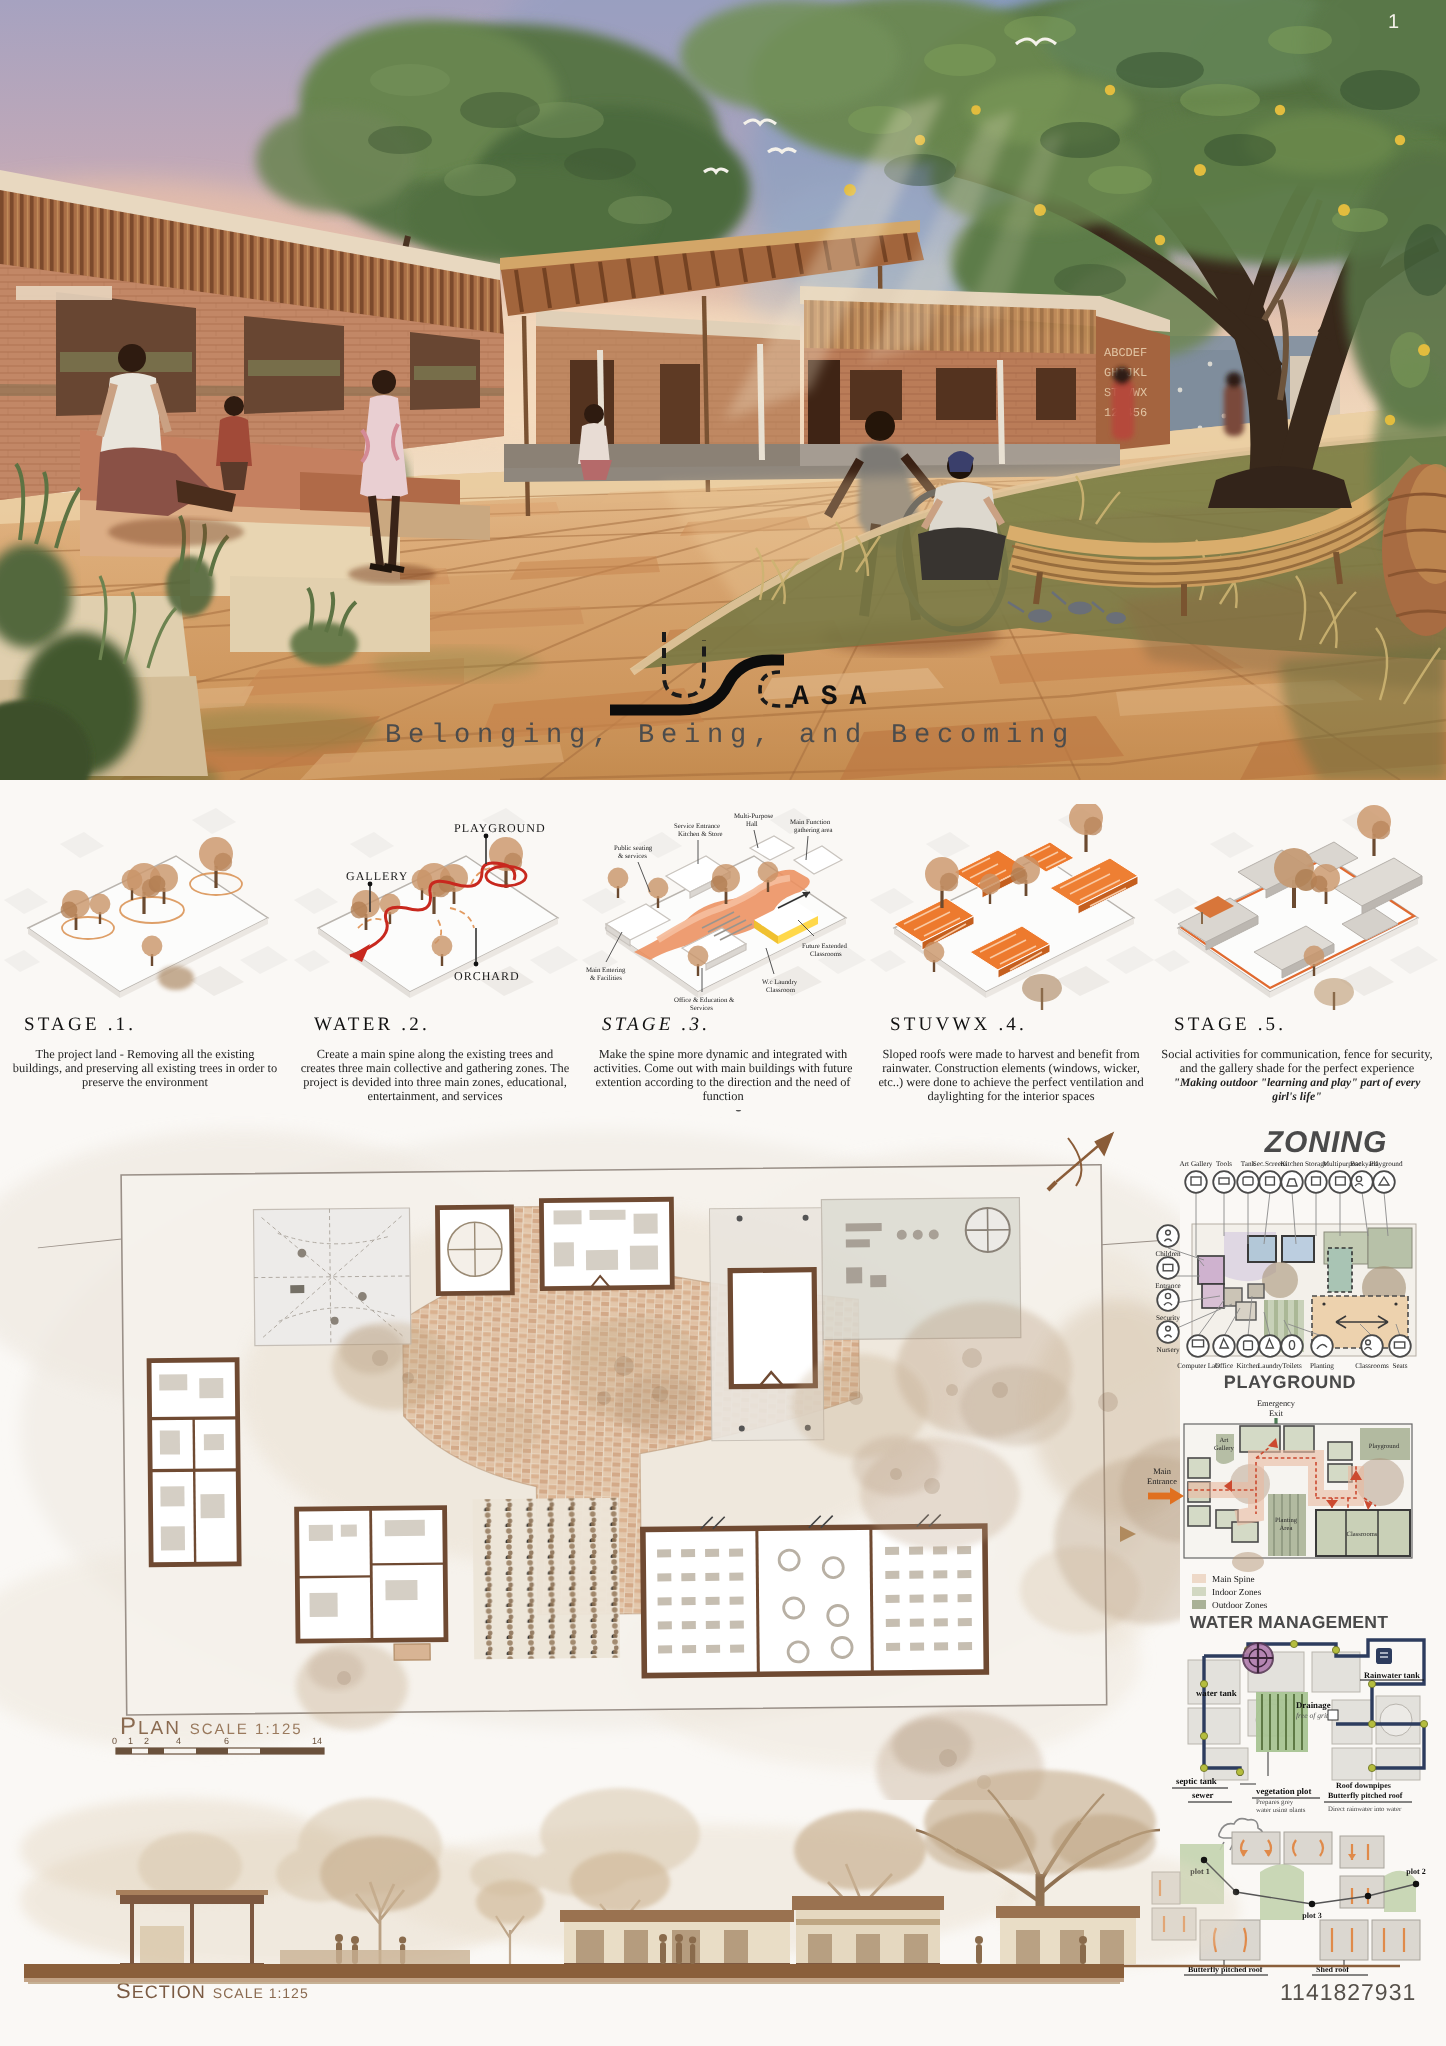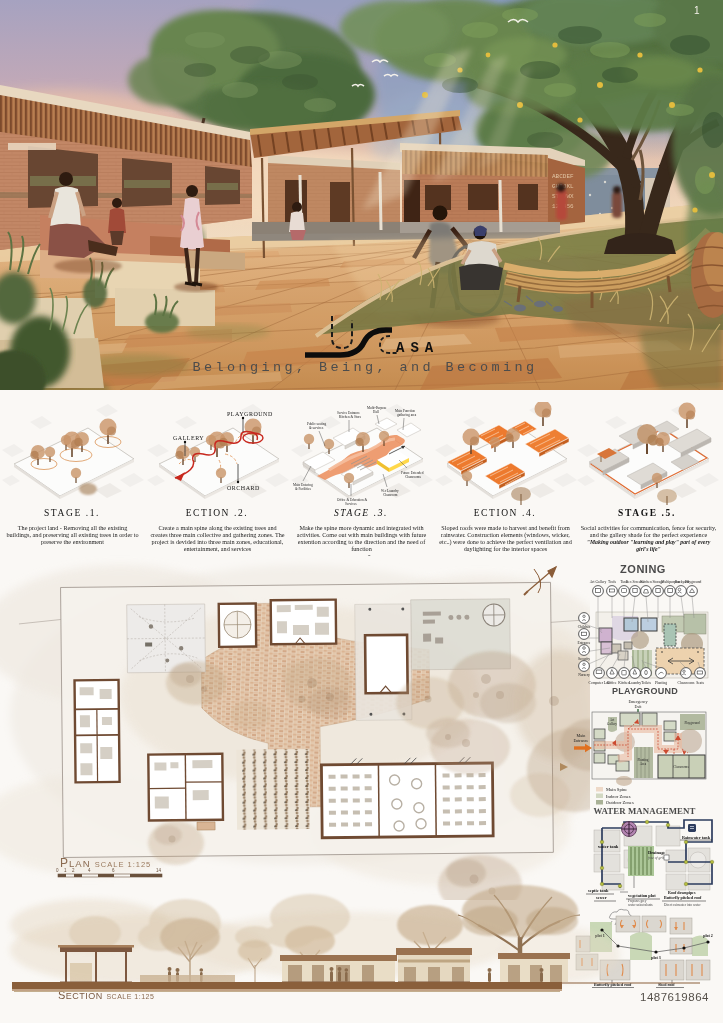--- a/index.html
+++ b/index.html
@@ -1,19 +1,19 @@
 <!DOCTYPE html>
 <html><head>
 <meta charset="utf-8">
 <style>
   html,body{margin:0;padding:0;}
   body{width:723px;height:1023px;position:relative;background:#faf8f5;
        font-family:"Liberation Sans",sans-serif;overflow:hidden;}
   .abs{position:absolute;}
-  .stitle{font-family:"Liberation Serif",serif;font-size:9.5px;letter-spacing:1.6px;color:#111;text-align:center;}
+  .stitle{font-family:"Liberation Serif",serif;font-size:9.5px;letter-spacing:1.6px;color:#111;text-align:left;}
   .sbody{font-family:"Liberation Serif",serif;font-size:6.2px;line-height:6.9px;color:#222;text-align:center;}
   .rhead{font-family:"Liberation Sans",sans-serif;color:#2f2f2f;letter-spacing:2.5px;text-align:center;}
 </style>
 </head>
 <body>
 
 <svg class="abs" style="left:0;top:0" width="723" height="390" viewBox="0 0 723 390">
   <defs>
     <linearGradient id="sky" x1="0" y1="0" x2="0" y2="1">
       <stop offset="0" stop-color="#a6a2c0"></stop>
@@ -542,21 +542,21 @@
   <line x1="98" y1="16" x2="98" y2="30" stroke="#333" stroke-width="0.8"></line>
     <circle cx="98" cy="16" r="1.2" fill="#111"></circle>
   <text x="28" y="38" font-family="Liberation Serif" font-size="6" letter-spacing="0.5" fill="#1a1a1a">GALLERY</text>
   <line x1="40" y1="40" x2="40" y2="54" stroke="#333" stroke-width="0.8"></line>
     <circle cx="40" cy="40" r="1.2" fill="#111"></circle>
   <text x="82" y="88" font-family="Liberation Serif" font-size="6" letter-spacing="0.5" fill="#1a1a1a">ORCHARD</text>
   <line x1="93" y1="62" x2="93" y2="80" stroke="#333" stroke-width="0.8"></line>
     <circle cx="93" cy="80" r="1.2" fill="#111"></circle>
 </svg>
 
-<div class="abs stitle" style="left:157px;top:508px;width:120px;">ECTION .2.</div>
+<div class="abs stitle" style="left:157px;top:508px;width:120px;">WATER .2.</div>
 
 <div class="abs sbody" style="left:150px;top:525px;width:135px;">Create a main spine along the existing trees and creates three main collective and gathering zones. The project is devided into three main zones, educational, entertainment, and services</div>
 
 <svg class="abs" style="left:289px;top:402px" width="145" height="103" viewBox="0 0 145 103">
   <use href="#ctx"></use>
     <use href="#plane"></use>
 
   <path d="M28,74 Q48,64 54,58 Q62,50 74,48 Q88,46 92,40 Q98,32 108,33 L115,37 Q118,40 111,44 Q101,47 98,53 L92,60 Q82,66 66,68 Q46,72 36,78 Z" fill="#ec8f5e" opacity="0.88"></path>
   <path d="M40,68 Q56,58 66,54 Q78,50 88,44 Q96,38 106,37" fill="none" stroke="#f4bd9c" stroke-width="3.2" opacity="0.95"></path>
 
@@ -655,21 +655,21 @@
   </g>
   <use href="#tree2" x="38" y="52"></use>
     <use href="#tree1" x="80" y="46"></use>
     <use href="#tree3" x="62" y="50"></use>
   <use href="#tree2" x="110" y="24"></use>
   <ellipse cx="88" cy="92" rx="10" ry="7" fill="#b89a7a" opacity="0.75"></ellipse>
   <line x1="88" y1="92" x2="88" y2="103" stroke="#8a6a4a" stroke-width="1.2"></line>
   <use href="#tree3" x="34" y="84"></use>
 </svg>
 
-<div class="abs stitle" style="left:445px;top:508px;width:120px;">ECTION .4.</div>
+<div class="abs stitle" style="left:445px;top:508px;width:120px;">STUVWX .4.</div>
 
 <div class="abs sbody" style="left:438px;top:525px;width:135px;">Sloped roofs were made to harvest and benefit from rainwater. Construction elements (windows, wicker, etc..) were done to achieve the perfect ventilation and daylighting for the interior spaces</div>
 
 <svg class="abs" style="left:575px;top:402px" width="148" height="103" viewBox="0 0 148 103">
   <use href="#ctx"></use>
     <use href="#plane"></use>
 
   <polygon points="16,62 88,27 132,56 60,92" fill="none" stroke="#e06a30" stroke-width="1.1"></polygon>
 
   <g stroke="#b5b0aa" stroke-width="0.5">
@@ -693,21 +693,21 @@
     <circle cx="72" cy="32" r="10" fill="#c49a74" opacity="0.95"></circle>
     <circle cx="78" cy="38" r="5.5" fill="#b08257" opacity="0.9"></circle>
   </g>
   <use href="#tree2" x="112" y="26"></use>
   <use href="#tree1" x="88" y="50"></use>
   <use href="#tree3" x="82" y="86"></use>
   <ellipse cx="92" cy="94" rx="10" ry="7" fill="#c4a684" opacity="0.7"></ellipse>
   <line x1="92" y1="94" x2="92" y2="103" stroke="#8a6a4a" stroke-width="1.2"></line>
 </svg>
 
-<div class="abs stitle" style="left:587px;top:508px;width:120px;font-weight:bold;">STAGE .5.</div>
+<div class="abs stitle" style="left:587px;top:508px;width:120px;">STAGE .5.</div>
 
 <div class="abs sbody" style="left:580px;top:525px;width:137px;">Social activities for communication, fence for security, and the gallery shade for the perfect experience<br><span style="font-weight:bold;font-style:italic;font-size:5.8px">"Making outdoor "learning and play" part of every girl's life"</span></div>
 
 <svg class="abs" style="left:0;top:555px" width="590" height="345" viewBox="0 0 590 345">
   <defs>
     <pattern id="bricks" width="9" height="5" patternUnits="userSpaceOnUse" patternTransform="rotate(3)">
       <rect width="9" height="5" fill="#ead9c4"></rect>
       <rect x="0" y="0" width="4" height="2.2" fill="#d2a684"></rect>
       <rect x="4.6" y="2.6" width="4" height="2.2" fill="#d9af8c"></rect>
       <rect x="4.6" y="0" width="4" height="2.2" fill="#e2c5a8"></rect>
@@ -964,21 +964,21 @@
         <text x="72" y="317">2</text>
       <text x="88" y="317">4</text>
         <text x="112" y="317">6</text>
         <text x="156" y="317">14</text>
     </g>
   </g>
 
   <polygon points="560,208 568,212 560,216" fill="#b08a5e"></polygon>
 </svg>
 
-<div class="abs rhead" style="left:600px;top:563px;width:86px;font-size:11px;letter-spacing:0.5px;font-weight:bold;color:#4a4a4a;">ZONING</div>
+<div class="abs rhead" style="left:620px;top:563px;width:86px;font-size:15px;letter-spacing:0.5px;font-weight:bold;color:#4a4a4a;font-style:italic;">ZONING</div>
 
 <svg class="abs" style="left:572px;top:578px" width="151" height="108" viewBox="0 0 151 108">
   <defs>
     <g id="zicon">
         <circle r="5.4" fill="#fff" stroke="#4a4a4a" stroke-width="0.9"></circle>
       </g>
     <pattern id="greenrows" width="5" height="5" patternUnits="userSpaceOnUse">
       <rect width="5" height="5" fill="#c3cdb4"></rect>
         <rect width="2" height="5" fill="#a3b28e"></rect>
     </pattern>
@@ -1195,21 +1195,21 @@
   <g font-family="Liberation Serif" font-size="4.6" fill="#1a1a1a">
     <rect x="24" y="90" width="7" height="4.5" fill="#eed9c8"></rect>
       <text x="34" y="94">Main Spine</text>
     <rect x="24" y="96.5" width="7" height="4.5" fill="#d2d8c2"></rect>
       <text x="34" y="100.5">Indoor Zones</text>
     <rect x="24" y="103" width="7" height="4.5" fill="#a9b196"></rect>
       <text x="34" y="107">Outdoor Zones</text>
   </g>
 </svg>
 
-<div class="abs rhead" style="left:591px;top:806px;width:107px;font-size:8.8px;letter-spacing:0.1px;font-weight:bold;color:#4a4a4a;white-space:nowrap;font-family:Liberation Serif, serif;">WATER MANAGEMENT</div>
+<div class="abs rhead" style="left:591px;top:806px;width:107px;font-size:8.8px;letter-spacing:0.1px;font-weight:bold;color:#4a4a4a;white-space:nowrap;">WATER MANAGEMENT</div>
 
 <svg class="abs" style="left:572px;top:818px" width="151" height="88" viewBox="0 0 151 88">
 
   <g fill="#e3e1dc" stroke="#b9b5ae" stroke-width="0.5">
     <rect x="22" y="12" width="26" height="22"></rect>
     <rect x="22" y="36" width="26" height="18"></rect>
     <rect x="52" y="8" width="28" height="20"></rect>
     <rect x="84" y="8" width="24" height="20"></rect>
     <rect x="52" y="32" width="22" height="18"></rect>
     <rect x="94" y="32" width="20" height="22"></rect>
@@ -1466,13 +1466,13 @@
   </g>
 
   <rect x="12" y="107" width="550" height="7" fill="#8a5f3b"></rect>
   <rect x="12" y="114" width="550" height="2" fill="#a87e56" opacity="0.7"></rect>
   <line x1="562" y1="108" x2="700" y2="108" stroke="#8a5f3b" stroke-width="1.2"></line>
 
   <text x="58" y="124" font-family="Liberation Sans" font-size="11" letter-spacing="0.5" fill="#7a5a42">S<tspan font-size="9">ECTION</tspan> <tspan font-size="7" fill="#8a6a50">SCALE 1:125</tspan></text>
   <line x1="14" y1="116.5" x2="560" y2="116.5" stroke="#b59a74" stroke-width="0.8"></line>
 </svg>
 
-<div class="abs" style="left:640px;top:991px;font-size:11.5px;letter-spacing:0.5px;color:#55504a;">1487619864</div>
+<div class="abs" style="left:640px;top:991px;font-size:11.5px;letter-spacing:0.5px;color:#55504a;">1141827931</div>
 
 </body></html>

